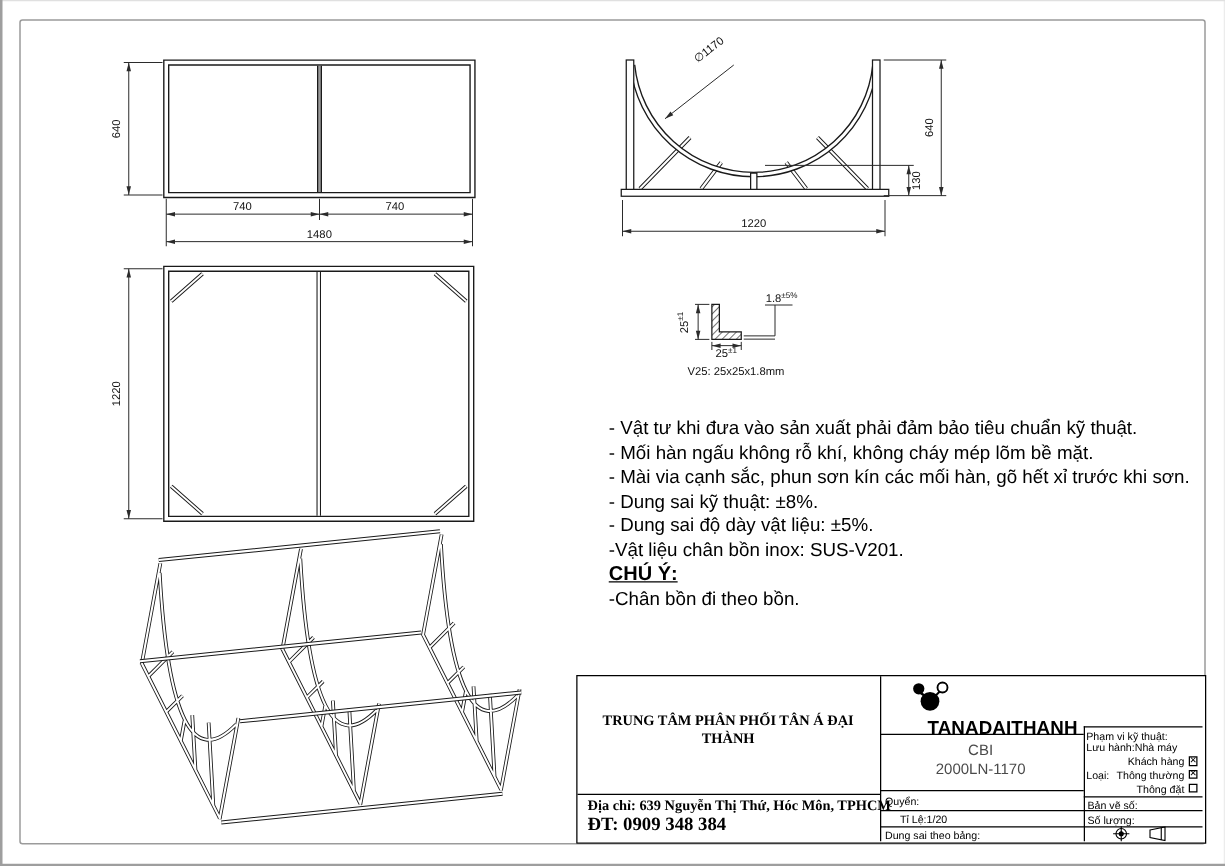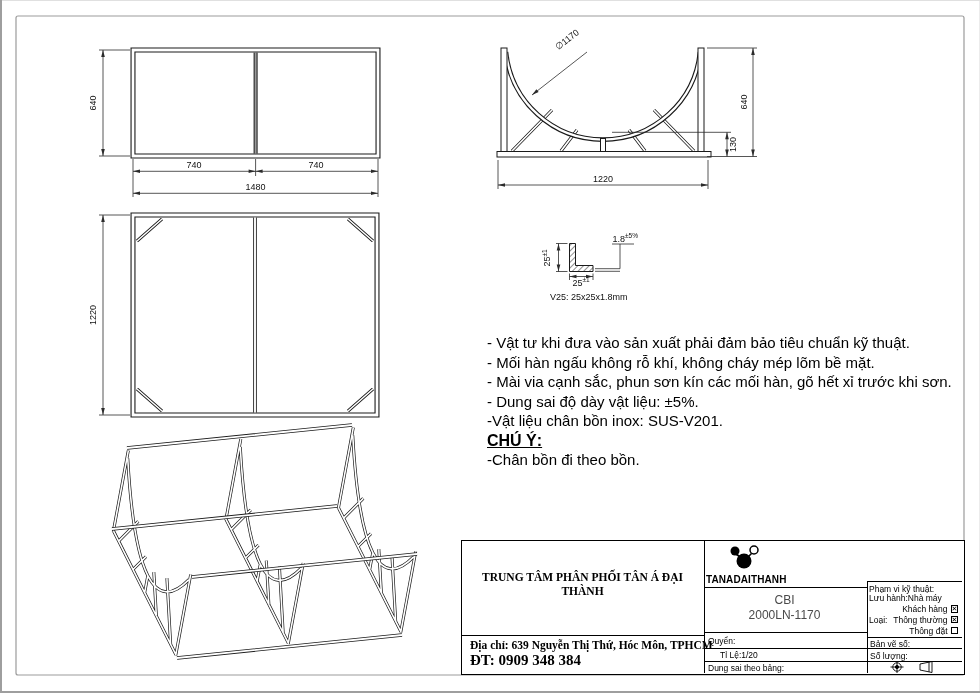--- a/index.html
+++ b/index.html
@@ -31,21 +31,21 @@
   .reqs{position:absolute;left:487px;top:333px;width:468px;font-size:15px;line-height:19.5px;color:#000;}
   .reqs .hd{font-size:16px;font-weight:bold;text-decoration:underline;}
 
   
   .titleblock{position:absolute;left:461px;top:540px;width:504px;height:135px;border:1.5px solid #000;box-sizing:border-box;background:#fff;}
   .tb-line{position:absolute;background:#000;}
   .f-serif{font-family:"Liberation Serif","DejaVu Serif",serif;}
   .tb-name{position:absolute;left:0;top:29px;width:241px;text-align:center;font-weight:bold;font-size:11.5px;line-height:14px;}
   .tb-addr{position:absolute;left:8px;top:98px;font-weight:bold;font-size:11.5px;}
   .tb-phone{position:absolute;left:8px;top:111px;font-weight:bold;font-size:15px;}
-  .tb-logotext{position:absolute;left:244px;top:33px;width:130px;font-weight:bold;font-size:10px;letter-spacing:0.1px;}
+  .tb-logotext{position:absolute;left:244px;top:33px;width:130px;font-weight:bold;font-size:15px;letter-spacing:0.1px;padding-left:36px;}
   .tb-group{position:absolute;left:300px;top:4px;width:200px;text-align:center;font-weight:bold;font-size:10.5px;line-height:13.5px;letter-spacing:.3px;}
   .tb-prod{position:absolute;left:241px;top:52px;width:163px;text-align:center;font-size:12px;line-height:15px;color:#4a4a4a;}
   .tb-small{font-size:8.5px;line-height:10px;white-space:nowrap;}
   .tb-quyen{position:absolute;left:246px;top:95px;}
   .tb-scale{position:absolute;left:258px;top:108.5px;}
   .tb-tol{position:absolute;left:246px;top:122px;}
   .tb-bvs{position:absolute;left:408px;top:97.5px;}
   .tb-sl{position:absolute;left:408px;top:110px;}
   .scope-title{position:absolute;left:407px;top:43px;}
   .scope-row{position:absolute;left:407px;width:89px;height:9px;display:flex;align-items:center;}
@@ -158,20 +158,21 @@
       </g>
       <path class="rail-b" d="M127,448 L352,425 M192,577 L417,554 M112,529 L337,506 M177,658 L402,635"></path>
       <path class="rail-w" d="M127,448 L352,425 M192,577 L417,554 M112,529 L337,506 M177,658 L402,635"></path>
     </g>
   </svg>
 
   <div class="reqs">
     <div>- Vật tư khi đưa vào sản xuất phải đảm bảo tiêu chuẩn kỹ thuật.</div>
     <div>- Mối hàn ngấu không rỗ khí, không cháy mép lõm bề mặt.</div>
     <div>- Mài via cạnh sắc, phun sơn kín các mối hàn, gõ hết xỉ trước khi sơn.</div>
+    <div>- Dung sai kỹ thuật: ±8%.</div>
     <div>- Dung sai độ dày vật liệu: ±5%.</div>
     <div>-Vật liệu chân bồn inox: SUS-V201.</div>
     <div class="hd">CHÚ Ý:</div>
     <div>-Chân bồn đi theo bồn.</div>
   </div>
 
   <div class="titleblock">
 
     <div class="tb-line" style="left:241.5px;top:0;width:1px;height:131.5px;"></div>
     <div class="tb-line" style="left:404.5px;top:39.5px;width:1px;height:92px;"></div>

